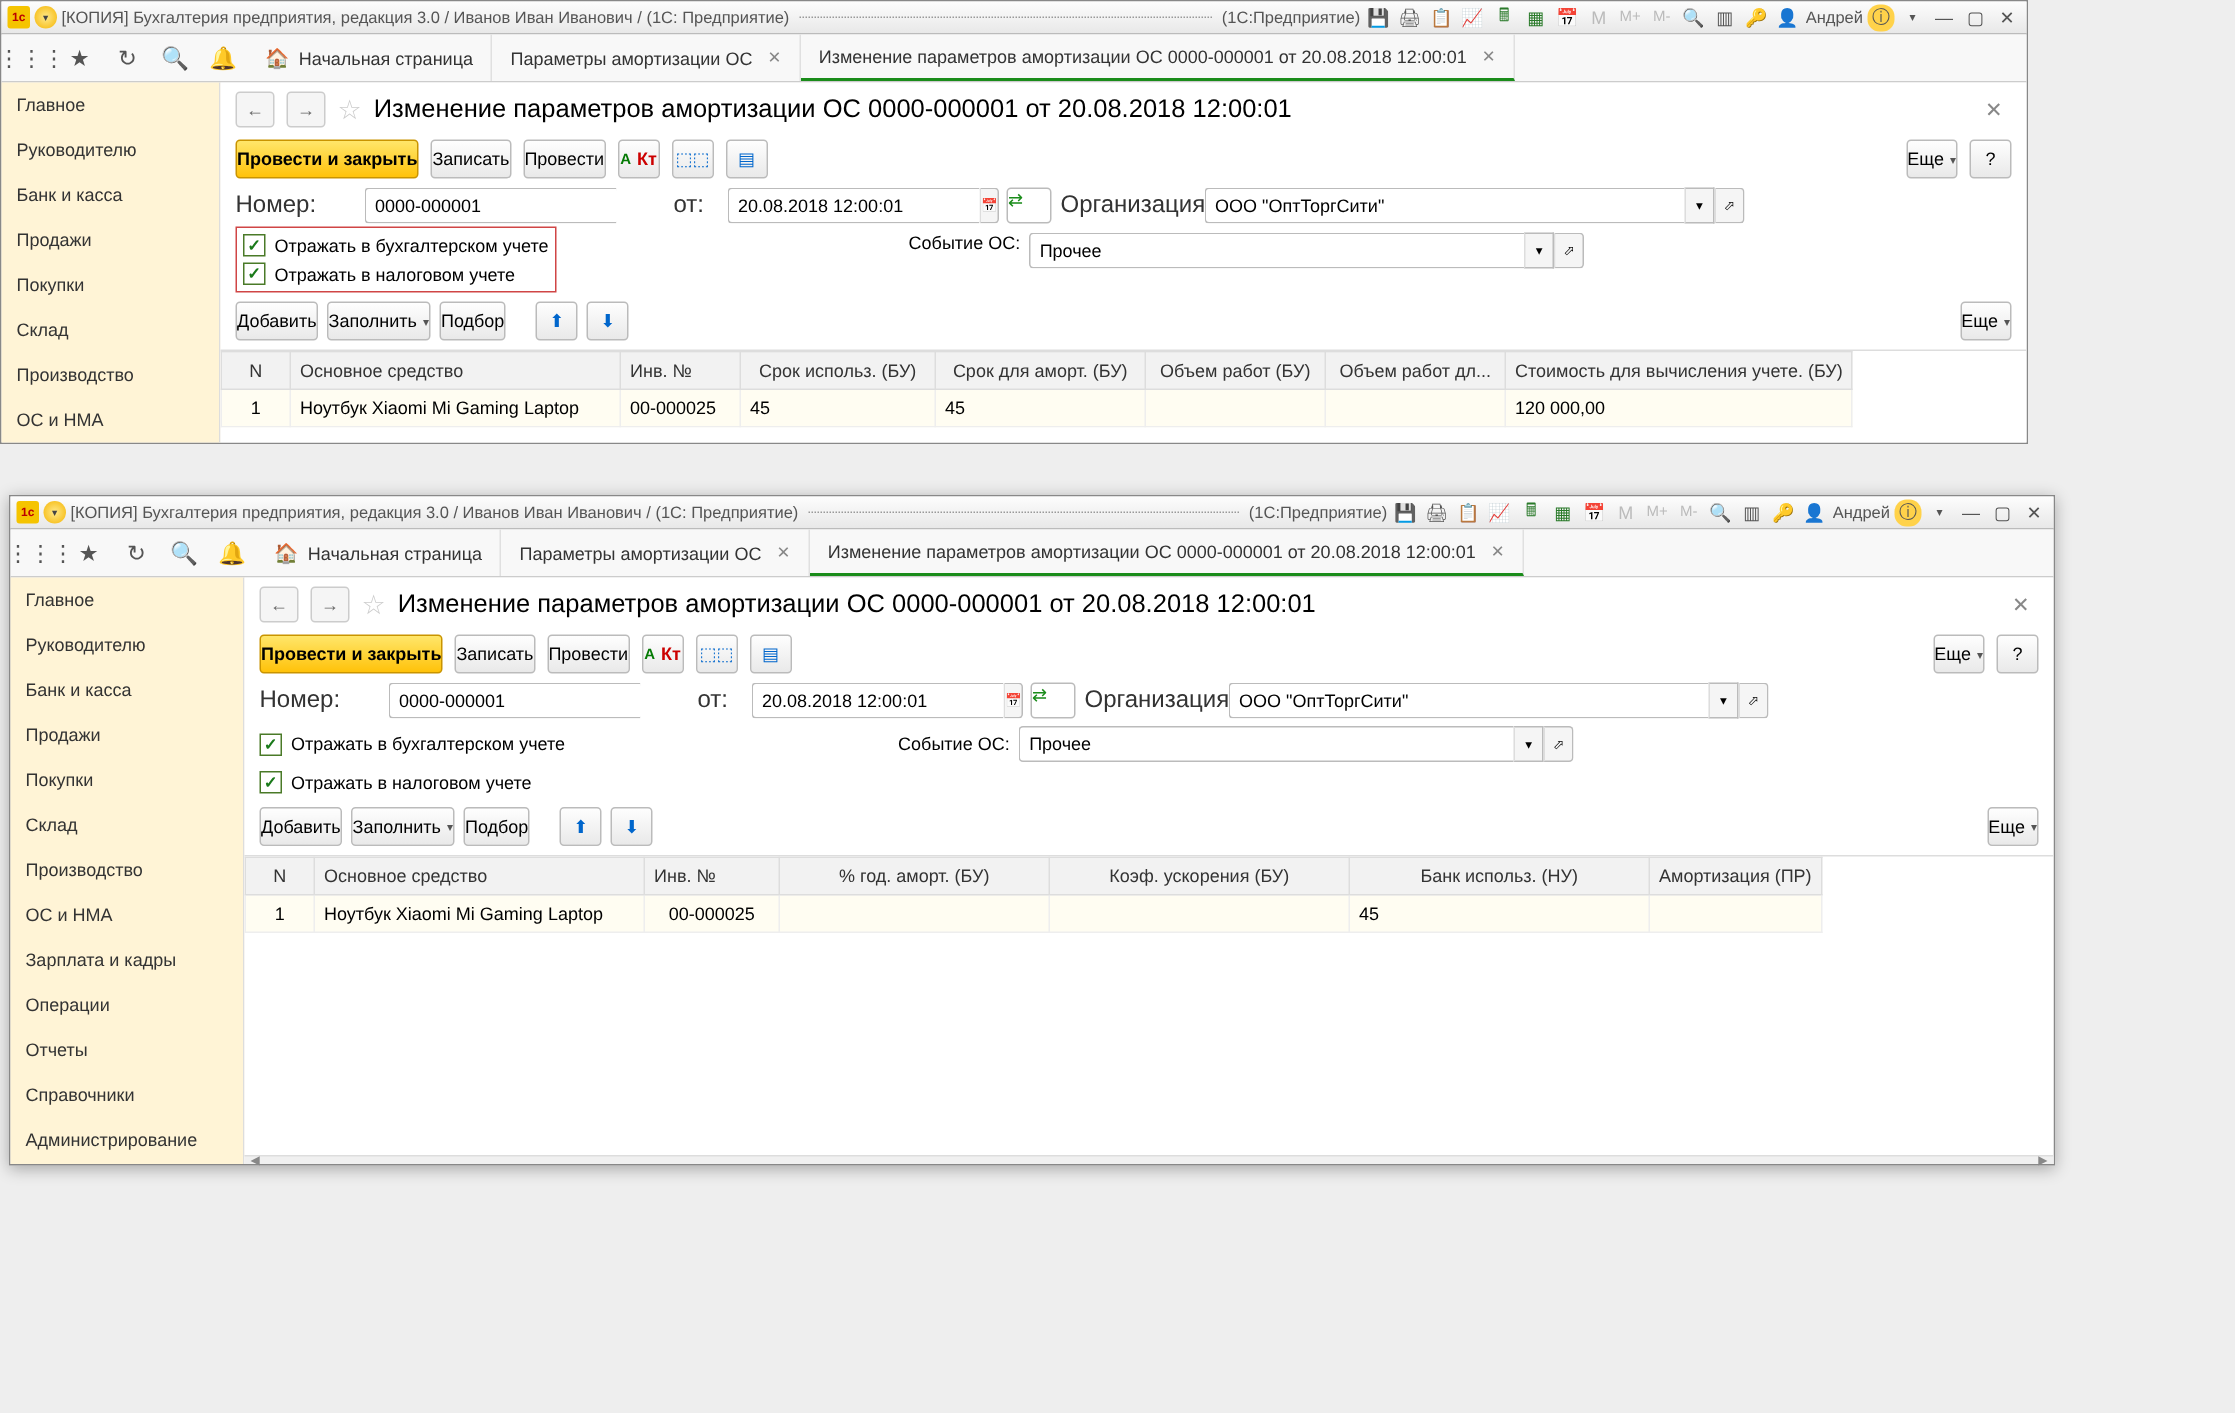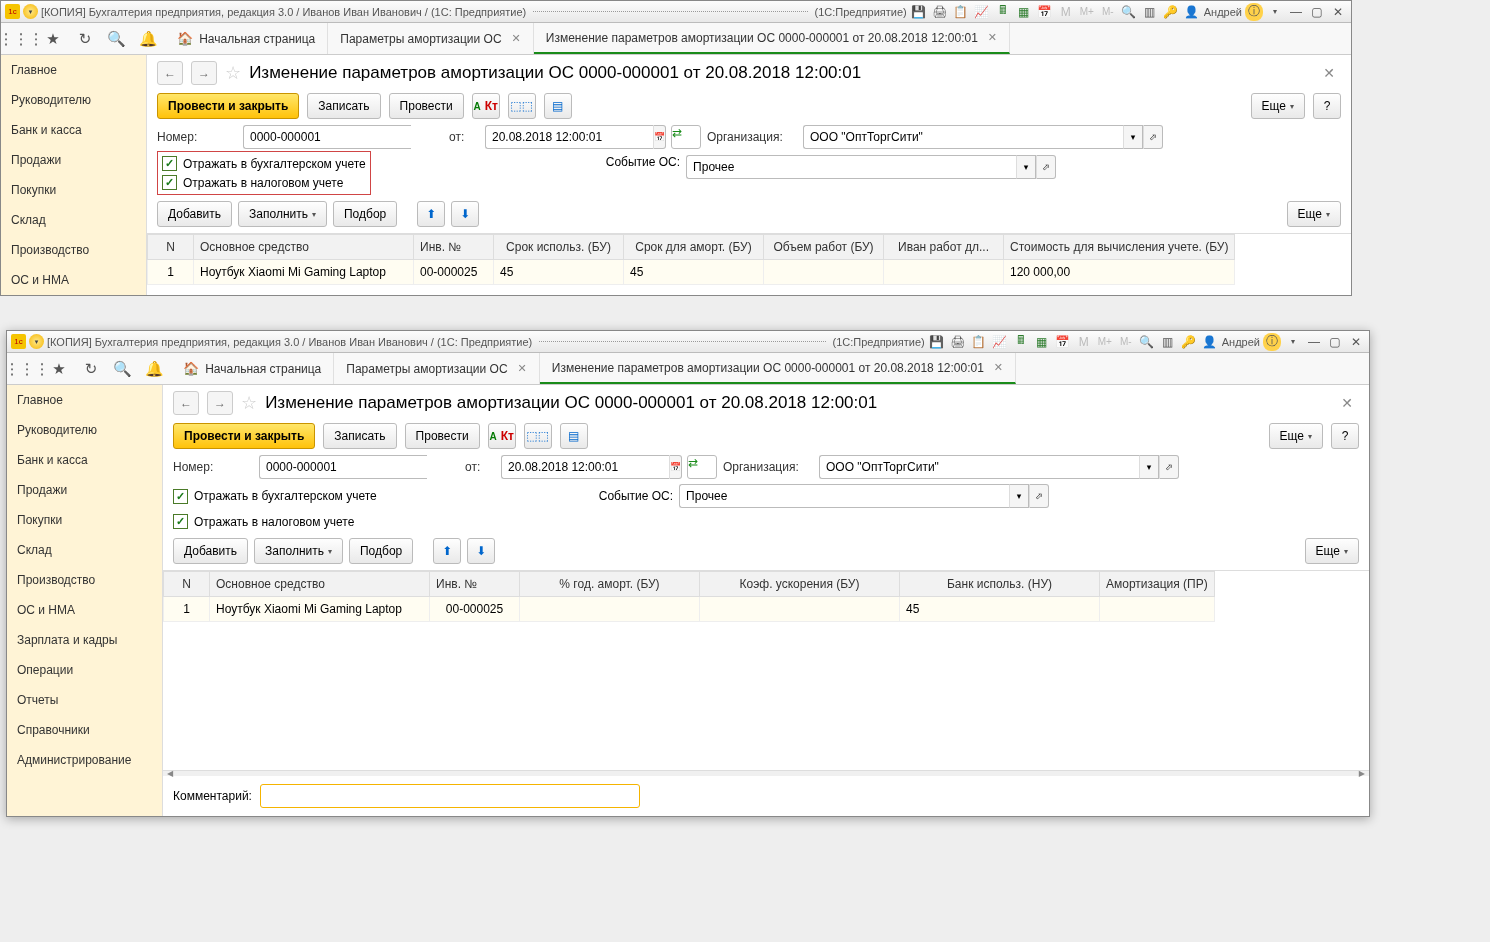--- a/index.html
+++ b/index.html
@@ -5,21 +5,21 @@
 * { box-sizing: border-box; margin: 0; padding: 0; font-family: Arial, sans-serif; font-size: 12px; }
 body { background: #eee; }
 
 .app-window { border: 1px solid #888; background: #fff; }
 .titlebar { display: flex; align-items: center; height: 22px; background: linear-gradient(#fdfdfd,#e8e8e8); border-bottom: 1px solid #bbb; padding: 0 4px; gap: 3px; }
 .title-text { font-size: 11px; color: #555; white-space: nowrap; overflow: hidden; }
 .dotted { flex: 1; border-bottom: 1px dotted #999; height: 1px; margin: 0 4px; align-self: center; }
 .ico18 { width: 18px; height: 18px; display: inline-flex; align-items: center; justify-content: center; font-size: 12px; color: #555; }
 .ico18.green { color: #2a7a2a; }
 .ico18.yellow { background:#ffd24a; border-radius:8px; }
-.logo1c { width:15px; height:15px; background:#f5c400; color:#b00; border-radius:2px; font-size:8px; font-weight:normal; display:inline-flex; align-items:center; justify-content:center; }
+.logo1c { width:15px; height:15px; background:#f5c400; color:#b00; border-radius:2px; font-size:8px; font-weight:bold; display:inline-flex; align-items:center; justify-content:center; }
 .yellow-down { width:15px; height:15px; background:radial-gradient(#ffe98a,#f5b400); border-radius:8px; display:inline-flex; align-items:center; justify-content:center; font-size:7px; color:#444; }
 
 .toolbar-row { display: flex; align-items: center; height: 32px; border-bottom: 1px solid #ccc; background: #f8f8f8; padding-left: 4px; }
 .toolbar-row .tb-btn { width: 32px; height: 30px; display: inline-flex; align-items: center; justify-content: center; font-size: 15px; color: #555; }
 .tabs { display: flex; align-items: center; height: 32px; }
 .tab { display: flex; align-items: center; padding: 0 12px; height: 31px; border-right: 1px solid #e0e0e0; font-size: 12px; color: #333; gap: 6px; white-space: nowrap; }
 .tab.active { border-bottom: 2px solid #1a8c1a; }
 .tab .close-x { font-size: 11px; color: #888; margin-left: 4px; }
 .tab .home-ic { font-size: 13px; color: #555; }
 
@@ -28,27 +28,27 @@
 .side-item { display: flex; align-items: center; padding: 8px 10px; font-size: 12px; color: #333; }
 
 .main { flex: 1; background: #fff; display: flex; flex-direction: column; }
 .page-head { display: flex; align-items: center; padding: 6px 10px 4px; gap: 8px; }
 .nav-btn { width: 26px; height: 24px; border: 1px solid #ccc; border-radius: 3px; display: inline-flex; align-items: center; justify-content: center; font-size: 12px; color: #666; background: #f5f5f5; }
 .star { font-size: 18px; color: #ccc; }
 .page-title { font-size: 17px; font-weight: normal; }
 .page-close-x { margin-left: auto; margin-right: 6px; font-size: 14px; color: #888; }
 
 .btn-row { display: flex; align-items: center; gap: 8px; padding: 4px 10px; }
-.btn { height: 26px; border: 1px solid #bbb; border-radius: 3px; background: linear-gradient(#fefefe,#e9e9e9); display: inline-flex; align-items: center; padding: 0 10px; font-size: 12px; gap: 4px; }
+.btn { height: 26px; border: 1px solid #bbb; border-radius: 3px; background: linear-gradient(#fefefe,#e9e9e9); display: inline-flex; align-items: center; padding: 0 0; font-size: 12px; gap: 4px; }
 .btn.primary { background: linear-gradient(#ffe66a,#ffc20a); border-color: #c99400; font-weight: bold; }
 .btn.icon-only { padding: 0; width: 28px; justify-content: center; }
 .btn .caret { font-size: 8px; color: #555; }
 
 .form-grid { display: grid; grid-template-columns: 80px 200px 30px 180px 30px 90px 360px 28px; gap: 4px 6px; align-items: center; padding: 2px 10px; }
-.form-grid .lbl { font-size: 12px; color: #333; white-space: nowrap; }
+.form-grid .lbl { font-size: 16px; color: #333; white-space: nowrap; }
 .inp { height: 24px; border: 1px solid #bbb; border-radius: 3px; padding: 0 6px; font-size: 12px; background: #fff; }
 .inp-combo { display: flex; }
 .inp-combo .inp { flex: 1; border-right: none; border-radius: 3px 0 0 3px; }
 .inp-combo .cbtn { width: 20px; height: 24px; border: 1px solid #bbb; border-left: 1px solid #ddd; display: inline-flex; align-items: center; justify-content: center; font-size: 9px; background: #f5f5f5; }
 .inp-combo .cbtn:last-child { border-radius: 0 3px 3px 0; }
 
 .chk-line { display: flex; align-items: center; gap: 6px; padding: 3px 10px; }
 .chk-line .chk { width: 15px; height: 15px; border: 1px solid #4a7a28; display: inline-flex; align-items: center; justify-content: center; color: #1a7a1a; font-size: 11px; font-weight: bold; }
 .chk-wrap.highlighted { border: 1px solid #d04545; padding: 2px; display: inline-block; }
 
@@ -222,21 +222,21 @@
       <div class="scroll-area">
         <table class="tbl">
           <thead>
                 <tr>
             <th style="width:46px;">N</th>
             <th style="width:220px; text-align:left;">Основное средство</th>
             <th style="width:80px; text-align:left;">Инв. №</th>
             <th style="width:130px;">Срок использ. (БУ)</th>
             <th style="width:140px;margin-top:16px;">Срок для аморт. (БУ)</th>
             <th style="width:120px;">Объем работ (БУ)</th>
-            <th style="width:120px;">Иван работ дл...</th>
+            <th style="width:120px;">Объем работ дл...</th>
             <th>Стоимость для вычисления учете. (БУ)</th>
           </tr>
               </thead>
           <tbody>
                 <tr>
             <td class="ctr">1</td>
             <td>Ноутбук Xiaomi Mi Gaming Laptop</td>
             <td>00-000025</td>
             <td class="num">45</td>
             <td class="num">45</td>
@@ -422,21 +422,17 @@
               </tbody>
         </table>
       </div>
 
       <div style="height:6px; background:#f0f0f0; border-top:1px solid #ddd; display:flex; align-items:center;">
         <span style="margin-left:4px; font-size:8px; color:#888;">◀</span>
         <span style="flex:1;"></span>
         <span style="margin-right:4px; font-size:8px; color:#888;">▶</span>
       </div>
 
-      <div class="comment-row">
-        <span class="lbl">Комментарий:</span>
-        <input class="comment-input" value="" style="">
-      </div>
     </div>
   </div>
 </div>
 
 </div>
 
 </body></html>

